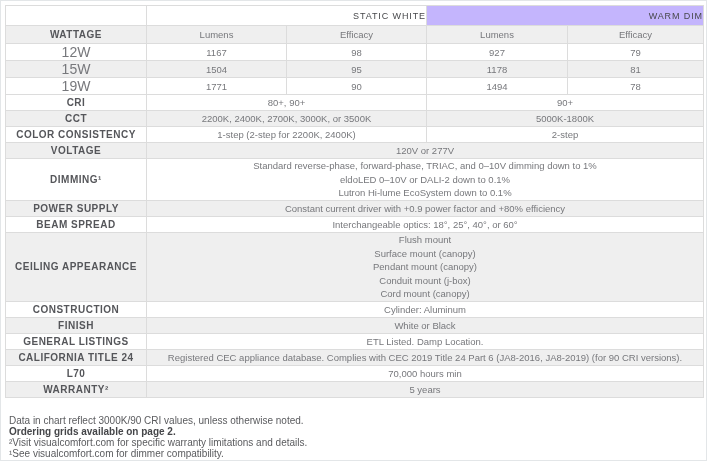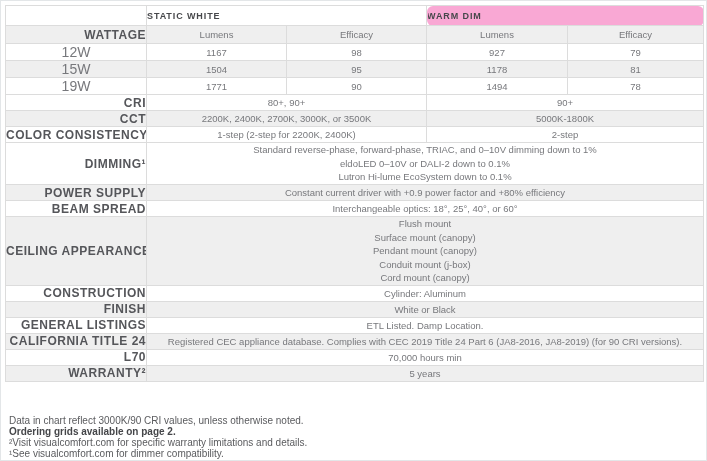--- a/index.html
+++ b/index.html
@@ -29,32 +29,32 @@
     white-space: nowrap;
   }
   tr.h20 { height: 20px; }
   tr.h18 { height: 18px; }
   tr.h16 { height: 16px; }
   tr.h42 { height: 42px; }
   tr.h68 { height: 68px; }
   .gray { background: #efefef; }
   .group-h {
     font-size: 9px;
-    font-weight: bold;
+    font-weight: normal;
     letter-spacing: 0.9px;
     color: #47484b;
-    text-align: left;
-  }
-  .warm { background: #f9a8d4; border-radius: 6px; }
+    text-align: right;
+  }
+  .warm { background: #c4b5fd; }
   .lbl {
-    font-size: 12px;
+    font-size: 10px;
     font-weight: bold;
     letter-spacing: 0.5px;
     color: #55565a;
-    text-align: right;
+    text-align: center;
     padding-left: 8px;
   }
   .val {
     font-size: 9.5px;
     color: #77787c;
     text-align: center;
   }
   .wnum {
     font-size: 14px;
     color: #77787c;
@@ -133,20 +133,24 @@
       <td class="lbl">CCT</td>
       <td colspan="2" class="val">2200K, 2400K, 2700K, 3000K, or 3500K</td>
       <td colspan="2" class="val">5000K-1800K</td>
     </tr>
     <tr class="h16">
       <td class="lbl">COLOR CONSISTENCY</td>
       <td colspan="2" class="val">1-step (2-step for 2200K, 2400K)</td>
       <td colspan="2" class="val">2-step</td>
     </tr>
 
+    <tr class="h16 gray">
+      <td class="lbl">VOLTAGE</td>
+      <td colspan="4" class="val">120V or 277V</td>
+    </tr>
     <tr class="h42">
       <td class="lbl">DIMMING¹</td>
       <td colspan="4" class="val multiline">
         <div>Standard reverse-phase, forward-phase, TRIAC, and 0–10V dimming down to 1%</div>
         <div>eldoLED 0–10V or DALI-2 down to 0.1%</div>
         <div>Lutron Hi-lume EcoSystem down to 0.1%</div>
       </td>
     </tr>
     <tr class="h16 gray">
       <td class="lbl">POWER SUPPLY</td>

